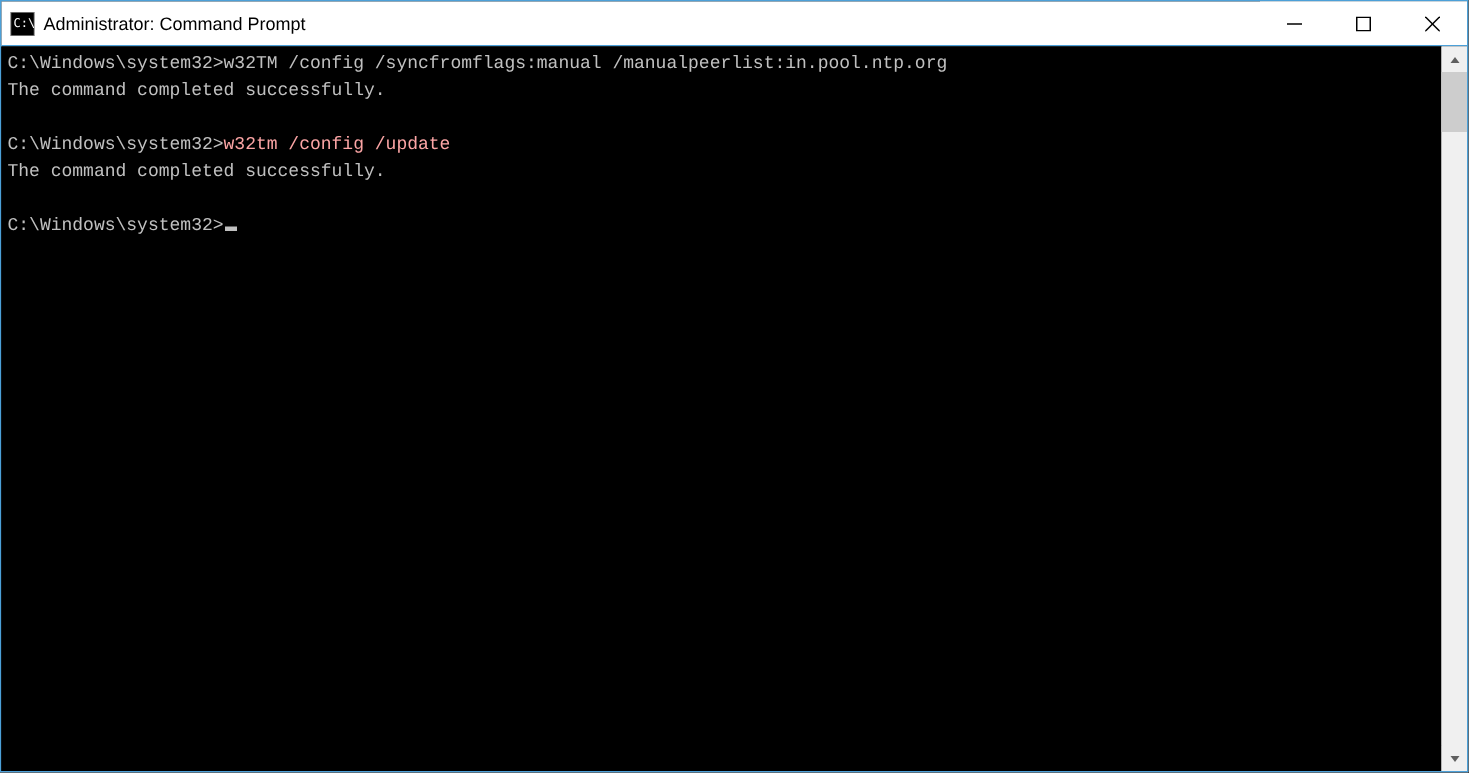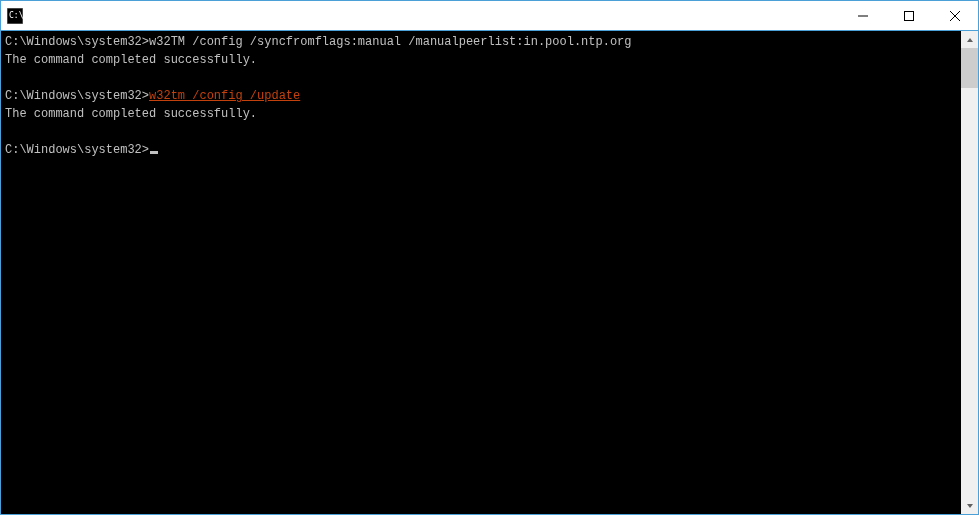--- a/index.html
+++ b/index.html
@@ -60,21 +60,21 @@
       flex: 1;
       background: #000;
       color: #c0c0c0;
       font-family: Consolas, "Courier New", monospace;
       font-size: 12px;
       line-height: 18px;
       padding: 2px 4px;
       white-space: pre;
       overflow: hidden;
     }
-    .hl { color: #c2410c; text-decoration: underline; }
+    .hl { color: #fca5a5; }
     .cursor {
       display: inline-block;
       width: 8px;
       height: 3px;
       background: #c0c0c0;
       vertical-align: -1px;
       margin-left: 1px;
     }
     .scrollbar {
       width: 17px;
@@ -109,20 +109,21 @@
 
 <div class="window">
   <div class="titlebar">
     <span class="titlebar-icon">
       <svg viewBox="0 0 16 16">
           <rect x="0" y="0" width="16" height="16" fill="#000"></rect>
           <rect x="0" y="0" width="16" height="16" fill="none" stroke="#888" stroke-width="1"></rect>
           <text x="2" y="10" font-size="8" fill="#fff" font-family="monospace">C:\</text>
         </svg>
     </span>
+    <span class="titlebar-title">Administrator: Command Prompt</span>
     <span class="titlebar-spacer"></span>
     <div class="win-btn">
       <svg viewBox="0 0 10 10">
           <line x1="0" y1="5" x2="10" y2="5"></line>
         </svg>
     </div>
     <div class="win-btn">
       <svg viewBox="0 0 10 10">
           <rect x="0.5" y="0.5" width="9" height="9"></rect>
         </svg>

